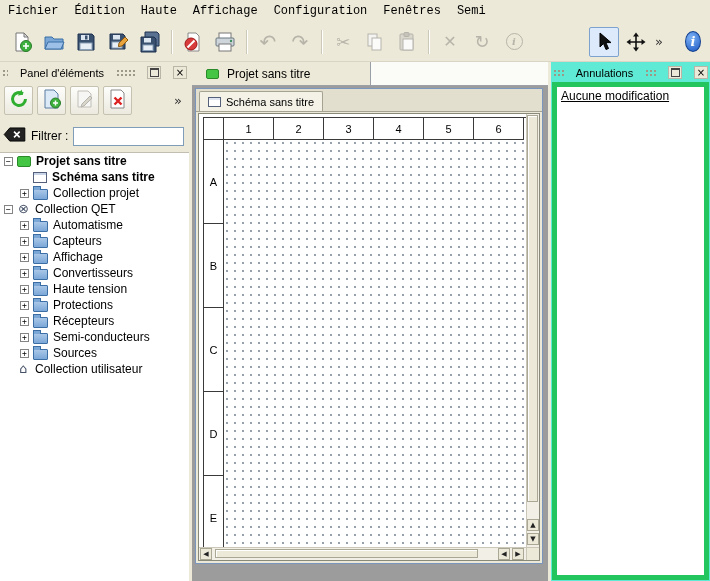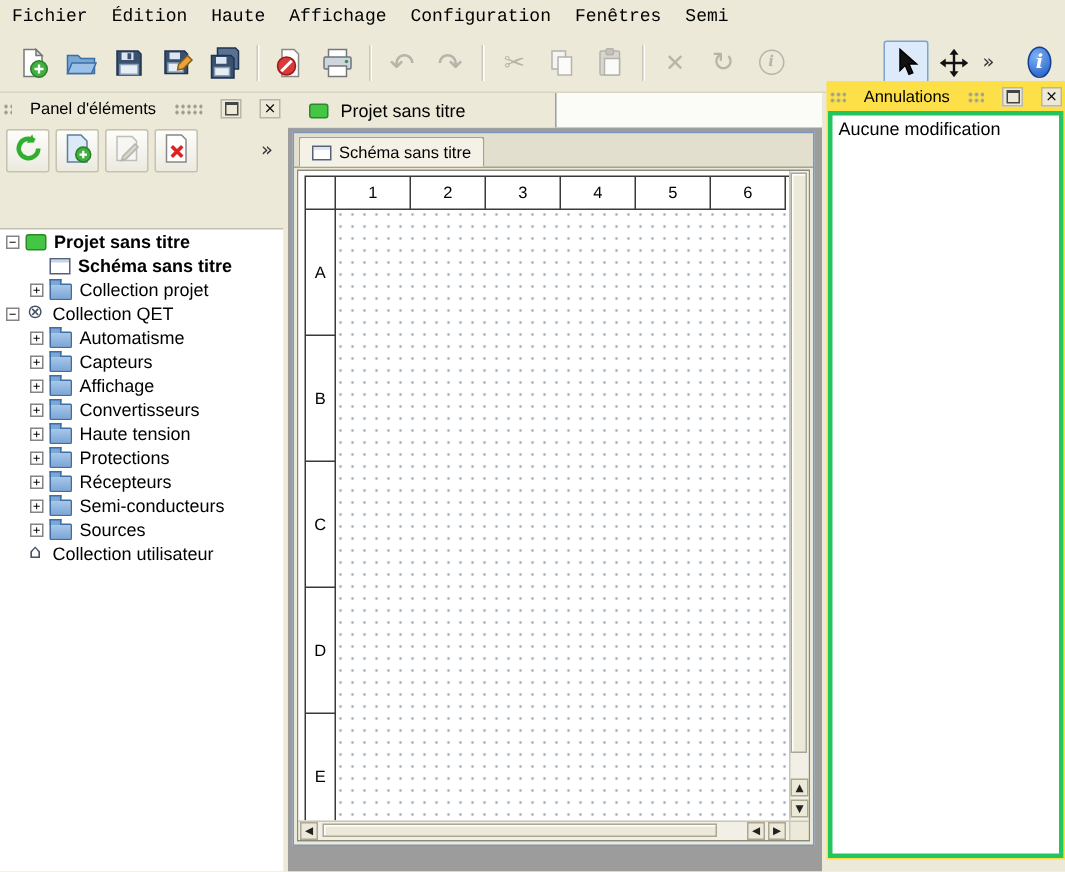--- a/index.html
+++ b/index.html
@@ -24,21 +24,21 @@
   .gray-glyph{color:#b7b4a9;}
   .chevron{font-size:13px;color:#333;padding:0 3px;cursor:default;}
   .info-circle{width:15px;height:15px;border-radius:50%;border:1px solid #b7b4a9;color:#b7b4a9;
                font:italic bold 10px "DejaVu Serif",serif;display:flex;align-items:center;justify-content:center;}
   .info-blue{width:19px;height:19px;border-radius:50%;background:radial-gradient(circle at 35% 30%,#7db1f5,#1b59c4);
              border:1px solid #123f8e;color:#fff;font:italic bold 13px "DejaVu Serif",serif;
              display:flex;align-items:center;justify-content:center;margin-right:8px;}
 
   
   .left-dock{position:absolute;left:0;top:62px;width:189px;height:519px;background:#ece9d8;}
-  .right-dock{position:absolute;left:551px;top:54px;width:159px;height:519px;background:#fde047;}
+  .right-dock{position:absolute;left:551px;top:62px;width:159px;height:519px;background:#5eead4;}
   .splitter{position:absolute;top:62px;width:3px;height:519px;background:#ece9d8;}
   .dock-title{position:absolute;top:3px;left:2px;right:2px;height:15px;display:flex;align-items:center;gap:12px;font-size:11px;}
   .grip{height:8px;background-image:radial-gradient(#9c9a87 1px,transparent 1.2px);background-size:4px 4px;}
   .grip-fixed{width:6px;}
   .grip-flex{flex:1;}
   .dock-btn{width:14px;height:13px;display:flex;align-items:center;justify-content:center;background:#ece9d8;
             border:1px solid #b9b6a7;padding:0;font-size:10px;line-height:10px;}
   .float-glyph{width:7px;height:6px;border:1px solid #444;border-top-width:2px;}
 
   .panel-toolbar{position:absolute;top:22px;left:2px;right:2px;height:32px;display:flex;align-items:center;gap:4px;padding-left:2px;}
@@ -94,21 +94,21 @@
   .sb-btn{position:absolute;width:12px;height:12px;box-sizing:border-box;background:#ece9d8;border:1px solid #aaa795;
           display:flex;align-items:center;justify-content:center;font-size:7px;color:#222;padding:0;}
   .sb-thumb{position:absolute;background:#ece9d8;border:1px solid #aaa795;box-sizing:border-box;box-shadow:inset 1px 1px 0 #fff;}
   .vs-thumb{left:0;top:1px;width:11px;height:calc(100% - 46px);}
   .vs-up{left:0;bottom:16px;} .vs-down{left:0;bottom:2px;}
   .hs-left{left:1px;top:0;} .hs-prev{right:16px;top:0;} .hs-next{right:2px;top:0;}
   .hs-thumb{left:16px;top:1px;height:9px;width:calc(100% - 64px);}
   .sb-corner{position:absolute;right:0;bottom:0;width:13px;height:13px;background:#ece9d8;border-left:1px solid #cac7b8;border-top:1px solid #cac7b8;box-sizing:border-box;}
 
   
-  .undo-view{position:absolute;top:20px;left:1px;right:1px;bottom:1px;background:#fff;border:3px solid #22c55e;}
+  .undo-view{position:absolute;top:20px;left:1px;right:1px;bottom:1px;background:#fff;border:5px solid #22c55e;text-decoration:underline;}
   .undo-empty{padding:2px 4px;font-size:12px;}
 </style>
 </head>
 <body>
 
 <div class="app">
 
   <div class="menubar">
     <div class="menu-item">Fichier</div>
     <div class="menu-item">Édition</div>
@@ -287,20 +287,30 @@
       </button>
       <button class="pt-btn">
         <span><svg width="22" height="22" viewBox="0 0 22 22">
               <path d="M4 2h10l3 3v15H4z" fill="#fff" stroke="#888"></path>
               <path d="M7.5 9.5l7 7M14.5 9.5l-7 7" stroke="#d22" stroke-width="2.4"></path>
             </svg></span>
       </button>
       <span class="chevron glyph pt-chevron">»</span>
     </div>
 
+    <div class="filter-row">
+      <button class="filter-clear">
+        <span><svg width="23" height="15" viewBox="0 0 24 16">
+              <path d="M7 1h16v14H7L1 8z" fill="#222" stroke="#000"></path>
+              <path d="M11.5 5l6 6M17.5 5l-6 6" stroke="#fff" stroke-width="1.7"></path>
+            </svg></span>
+      </button>
+      <span class="filter-label">Filtrer :</span>
+      <input class="filter-input" type="text" value="" style="">
+    </div>
 
     <div class="tree">
       <div class="tree-row bold pad4">
         <span class="expander glyph">−</span>
         <span class="ticon proj-box"></span>
         <span>Projet sans titre</span>
       </div>
       <div class="tree-row bold pad33">
         <span class="ticon schema-box"></span>
         <span>Schéma sans titre</span>

